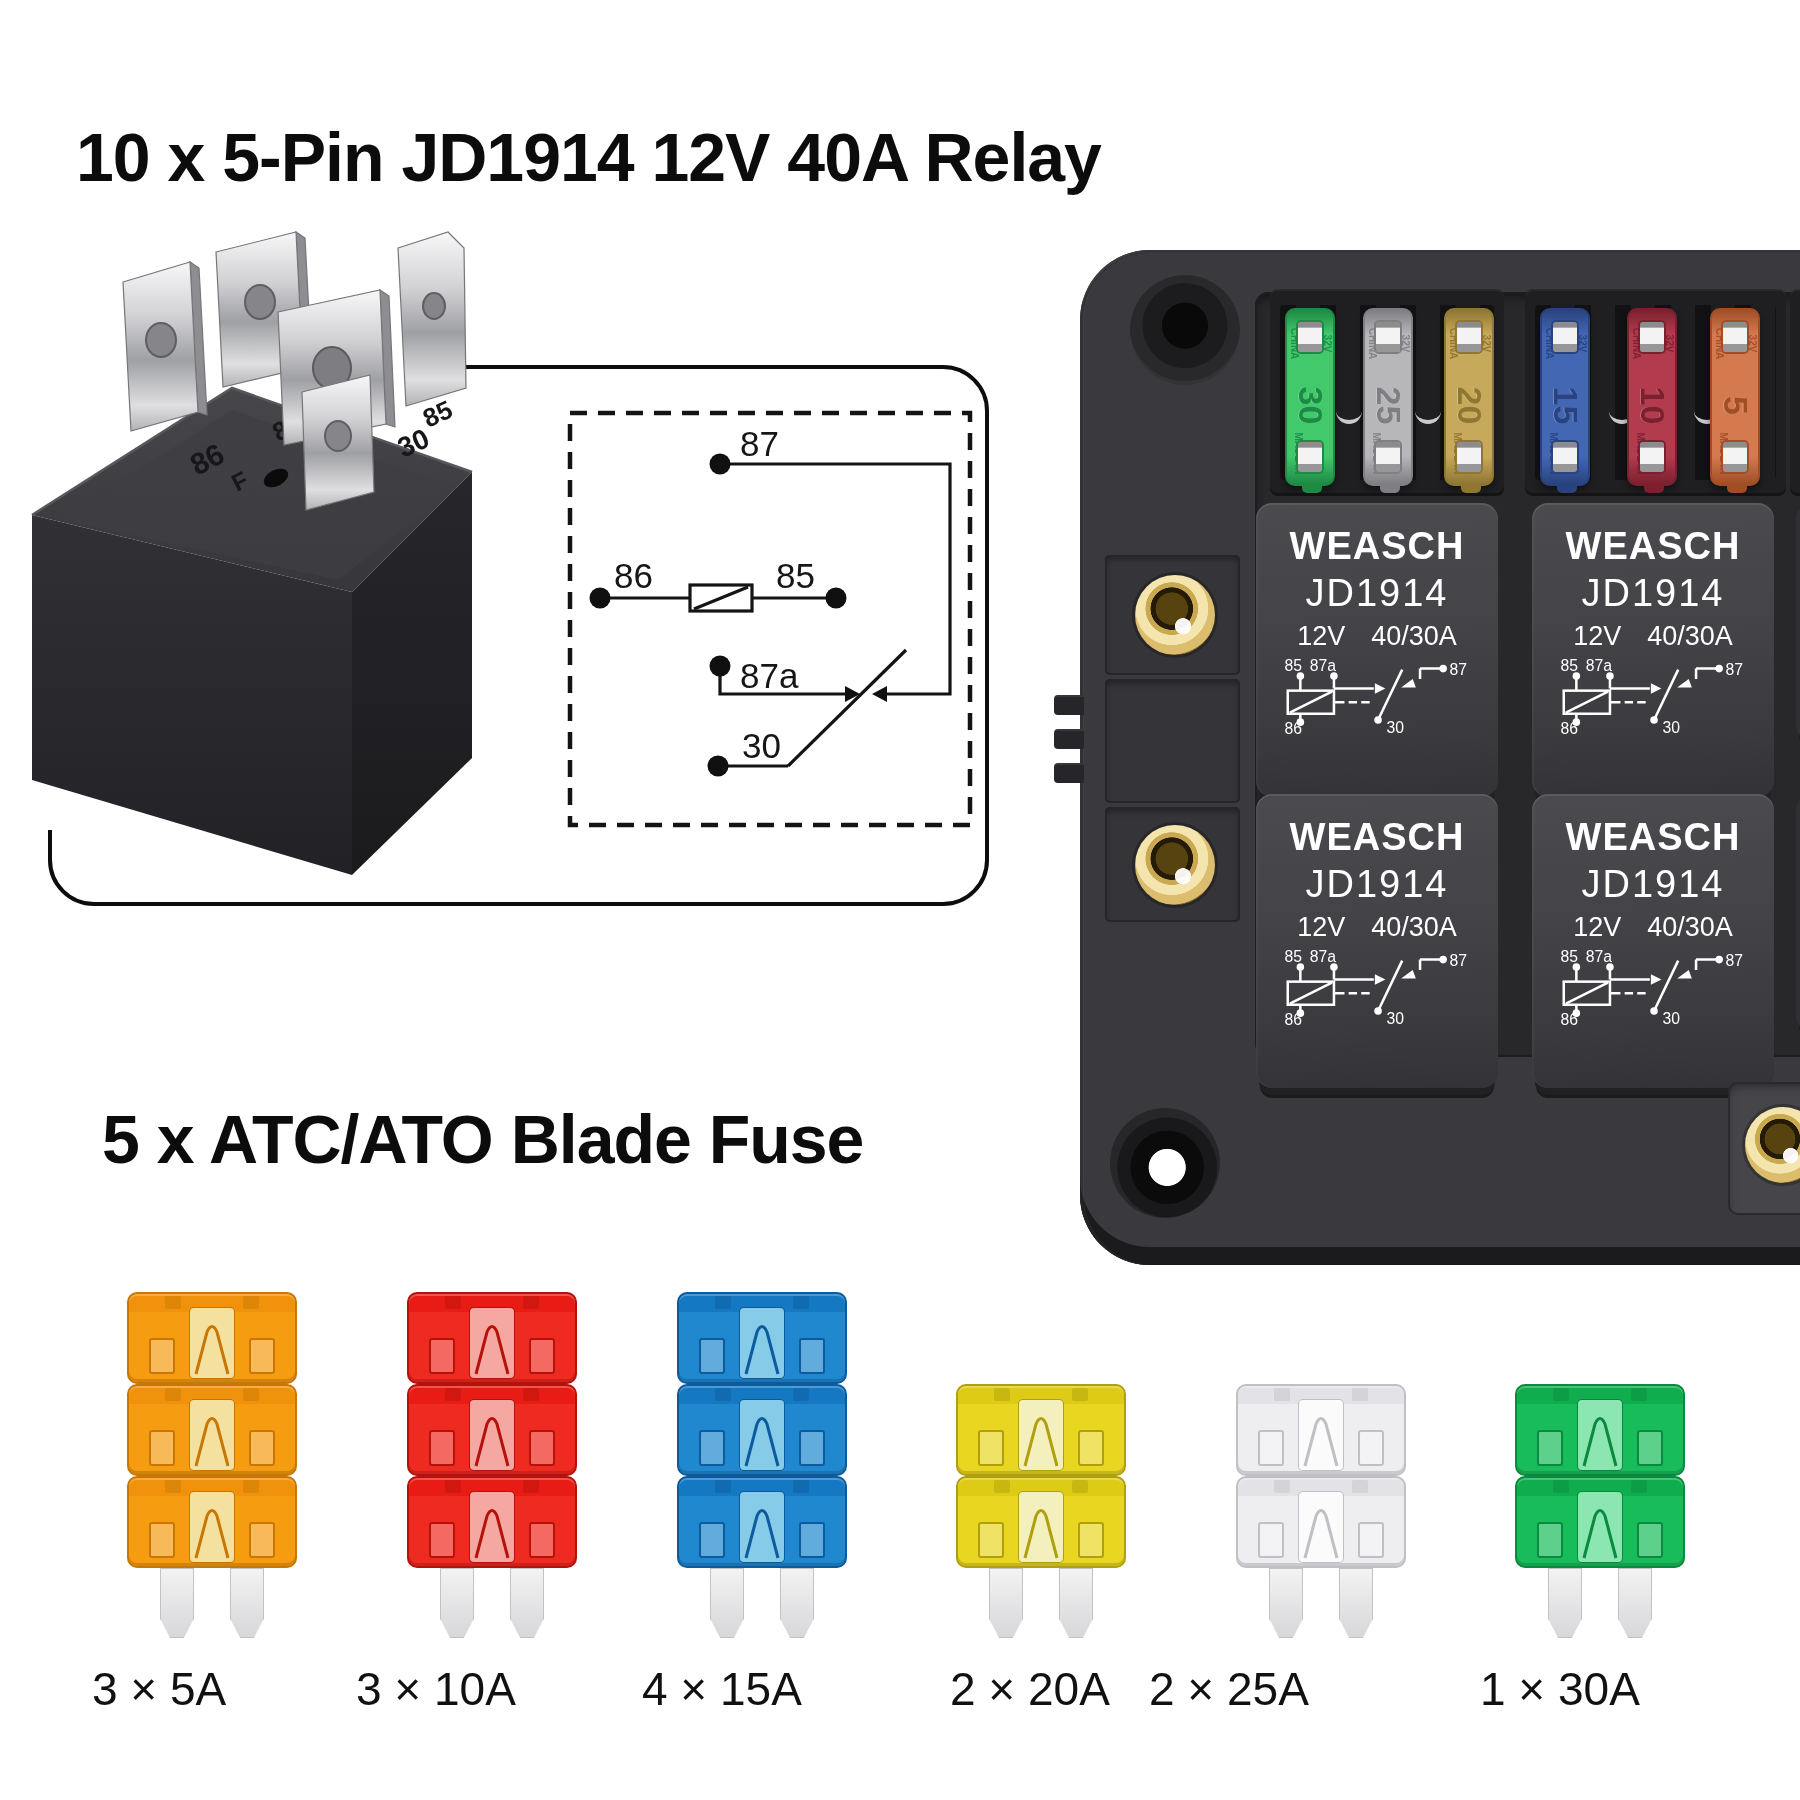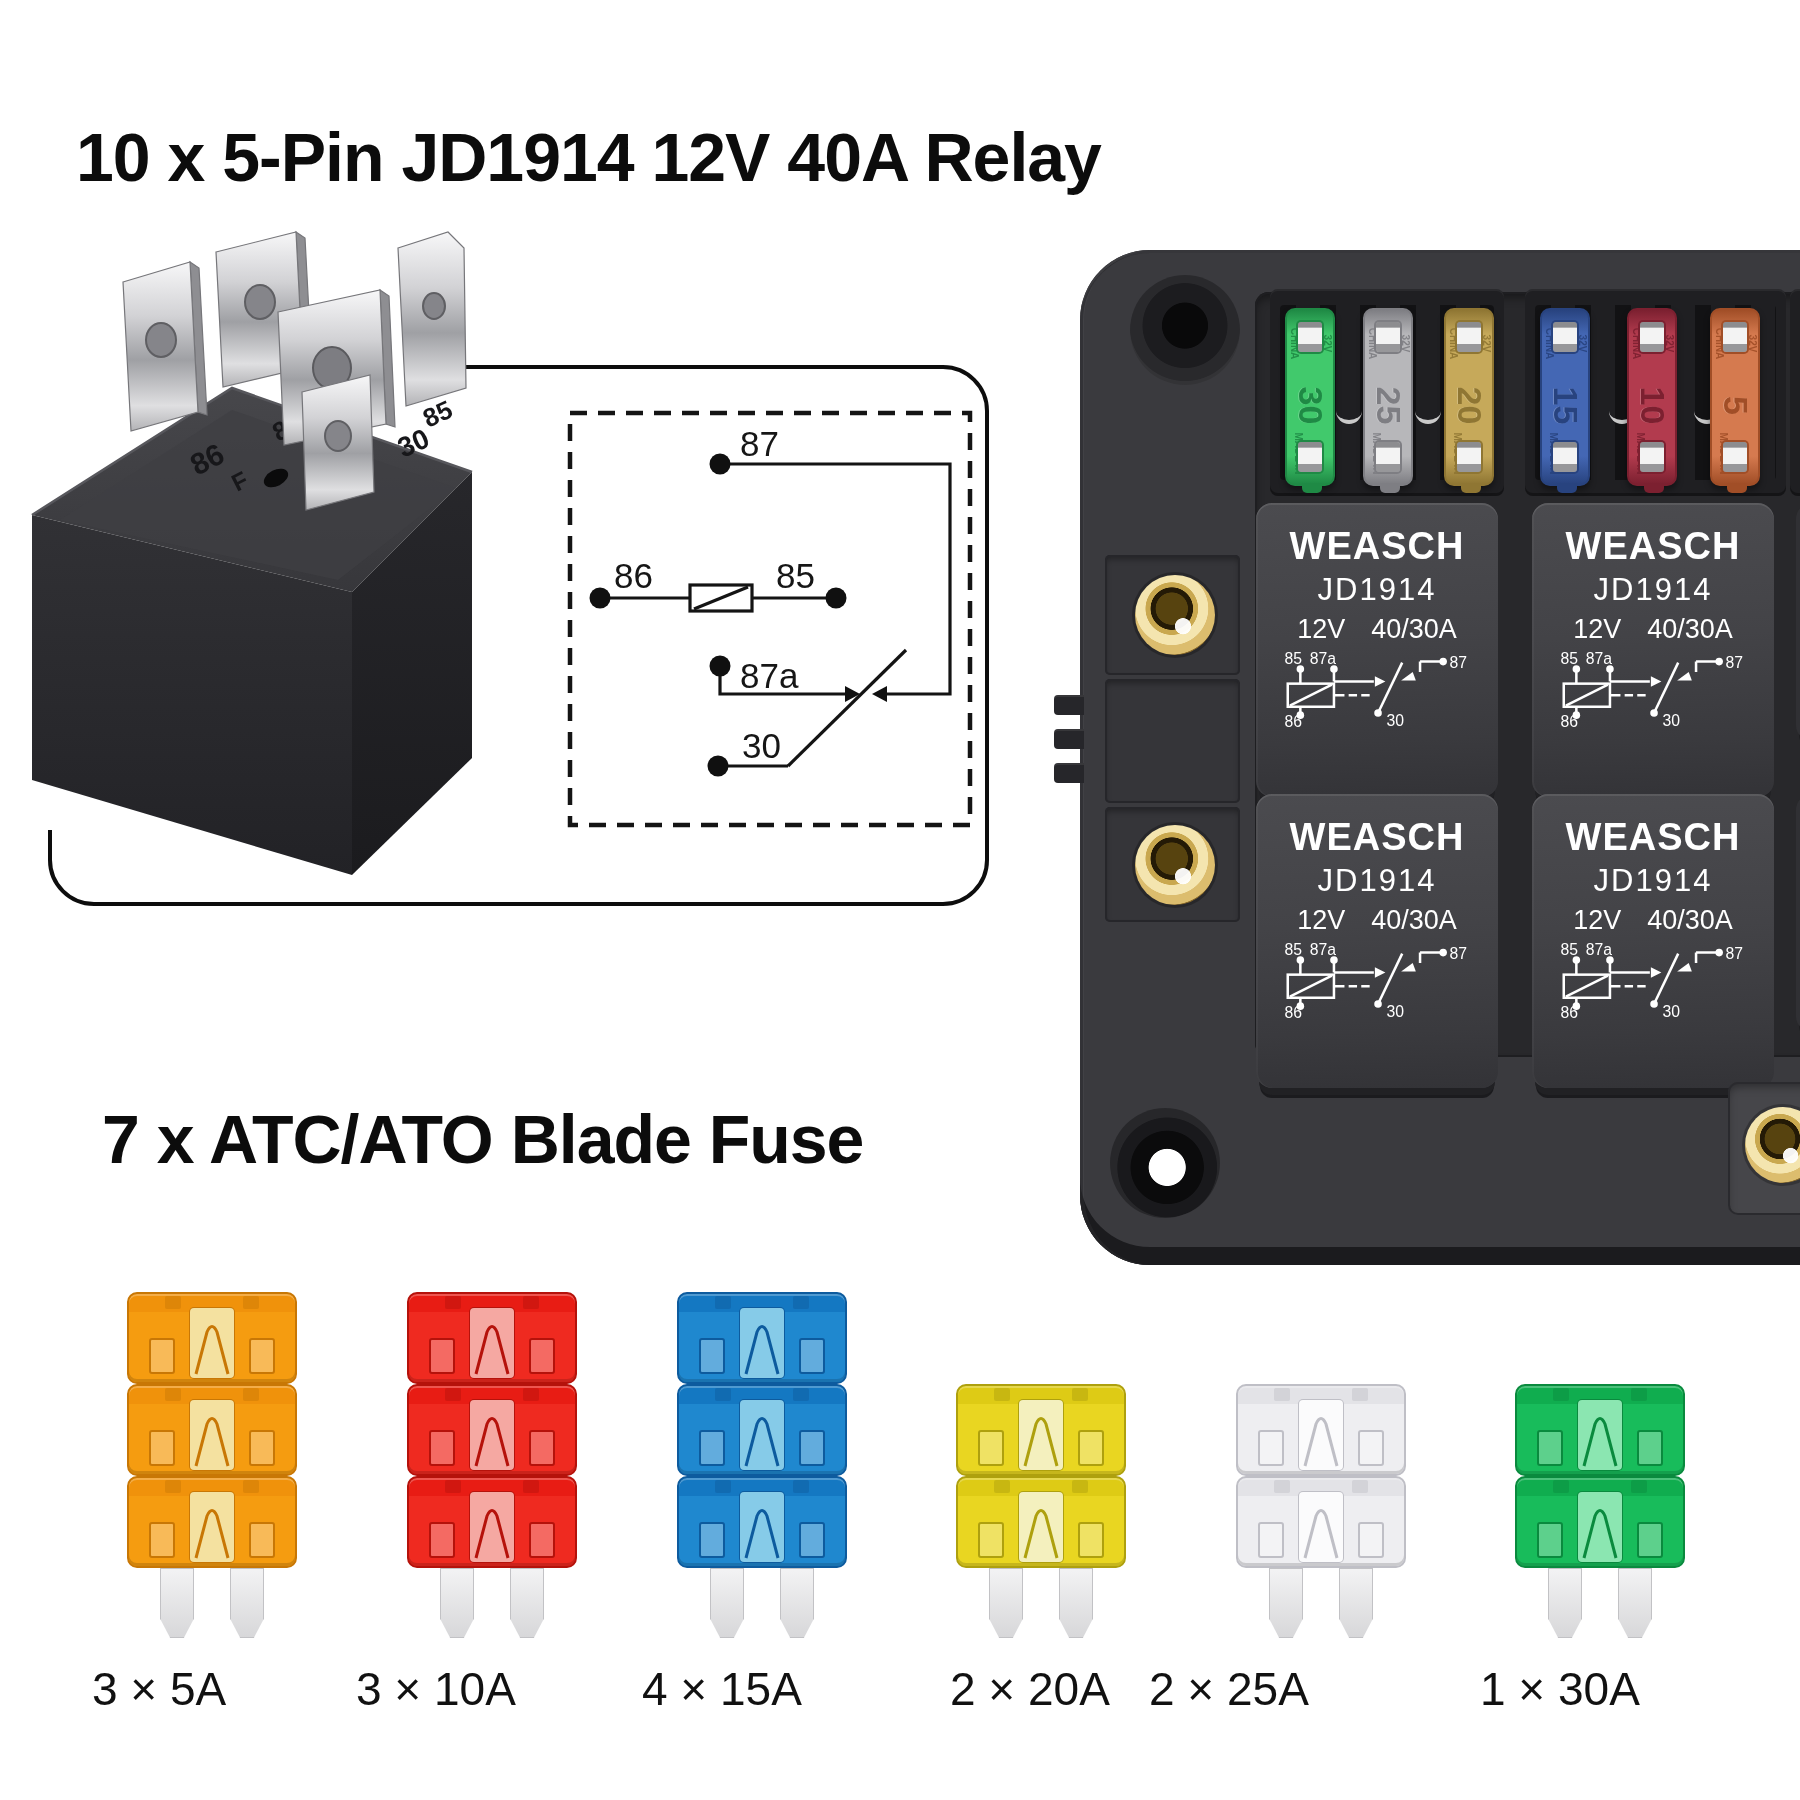--- a/index.html
+++ b/index.html
@@ -87,21 +87,21 @@
   
   .rblock{
     width:242px;height:294px;border-radius:16px;text-align:center;color:#ffffff;
     background:linear-gradient(178deg,#4B4B4F 0%, #434347 45%, #3A3A3E 80%, #333337 100%);
     box-shadow:0 10px 0 -3px #212124, 0 14px 0 -4px #1b1b1e,
                inset 0 2px 0 rgba(255,255,255,.09), inset 2px 0 0 rgba(255,255,255,.04);
   }
   .rblock-partial{width:120px;height:238px;border-radius:16px;background:#303034;
     box-shadow:0 10px 0 -3px #1e1e21;}
   .rb-brand{padding-top:22px;font-size:38px;font-weight:800;letter-spacing:1px;}
-  .rb-model{margin-top:4px;font-size:31px;letter-spacing:2px;}
+  .rb-model{margin-top:4px;font-size:38px;letter-spacing:2px;}
   .rb-rating{margin-top:6px;font-size:27px;}
   .rb-rating .sp{display:inline-block;width:26px;}
   .rb-schem{margin-top:4px;}
 
   .pocket{left:648px;top:832px;width:190px;height:133px;background:#46464A;border-radius:10px;
     box-shadow:inset 0 0 0 2px #2a2a2e, inset 0 5px 8px rgba(0,0,0,.35);}
 
   
   .stack{position:absolute;width:170px;}
   .fbody{position:relative;width:170px;height:92px;box-sizing:border-box;border-radius:10px;
@@ -183,21 +183,21 @@
       </g>
     </symbol>
 
     <symbol id="felem" viewBox="0 0 44 62">
       <path d="M6 58 L17 16 Q22 5 27 16 L38 58" fill="none" stroke="currentColor" stroke-width="3"></path>
     </symbol>
   </defs>
 </svg>
 
 <div id="relay-title" class="title">10 x 5-Pin JD1914 12V 40A Relay</div>
-<div id="fuse-title" class="title">7 x ATC/ATO Blade Fuse</div>
+<div id="fuse-title" class="title">5 x ATC/ATO Blade Fuse</div>
 
 <div id="relay-frame" class="abs"></div>
 
 <svg id="big-schem" class="abs" width="424" height="444" viewBox="0 0 424 444">
   <rect x="12" y="15" width="400" height="412" fill="none" stroke="#141414" stroke-width="4.5" stroke-dasharray="17 11"></rect>
   <g stroke="#141414" stroke-width="3.2" fill="none">
     <polyline points="162,66 392,66 392,296 324,296"></polyline>
     <line x1="42" y1="200" x2="132" y2="200"></line>
     <rect x="132" y="187" width="62" height="26"></rect>
     <line x1="136" y1="211" x2="190" y2="189"></line>

